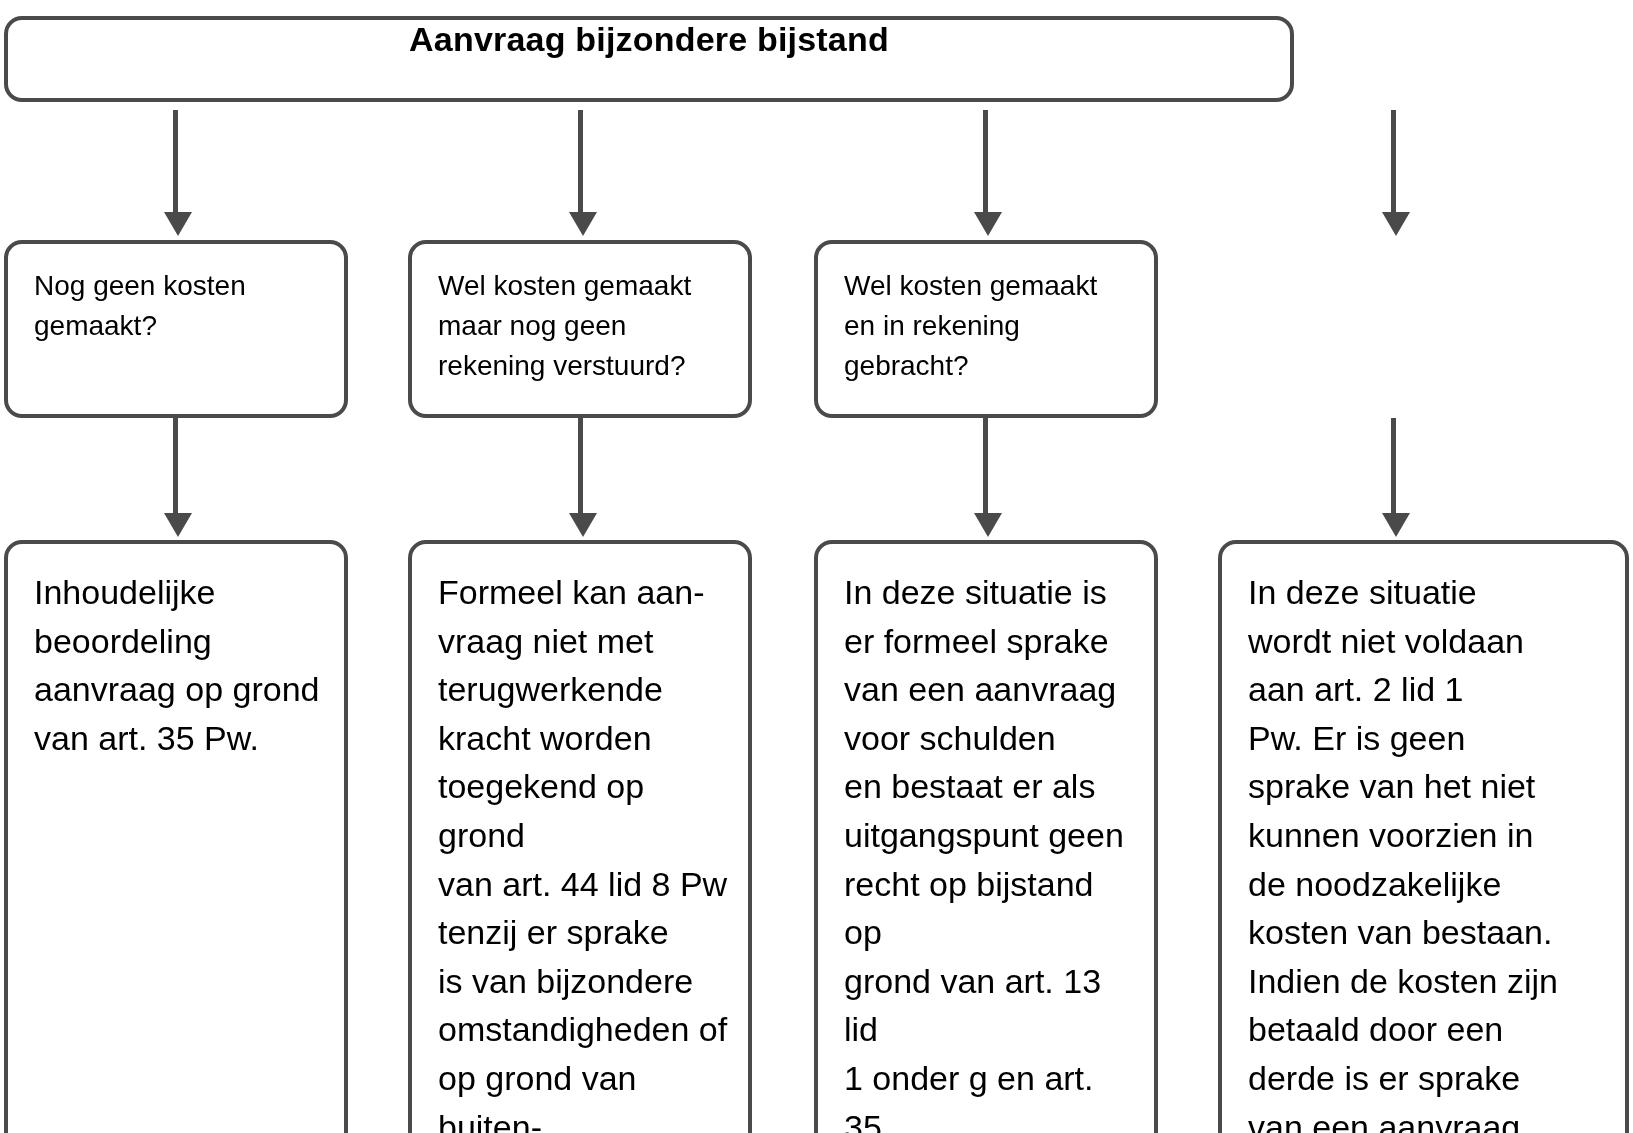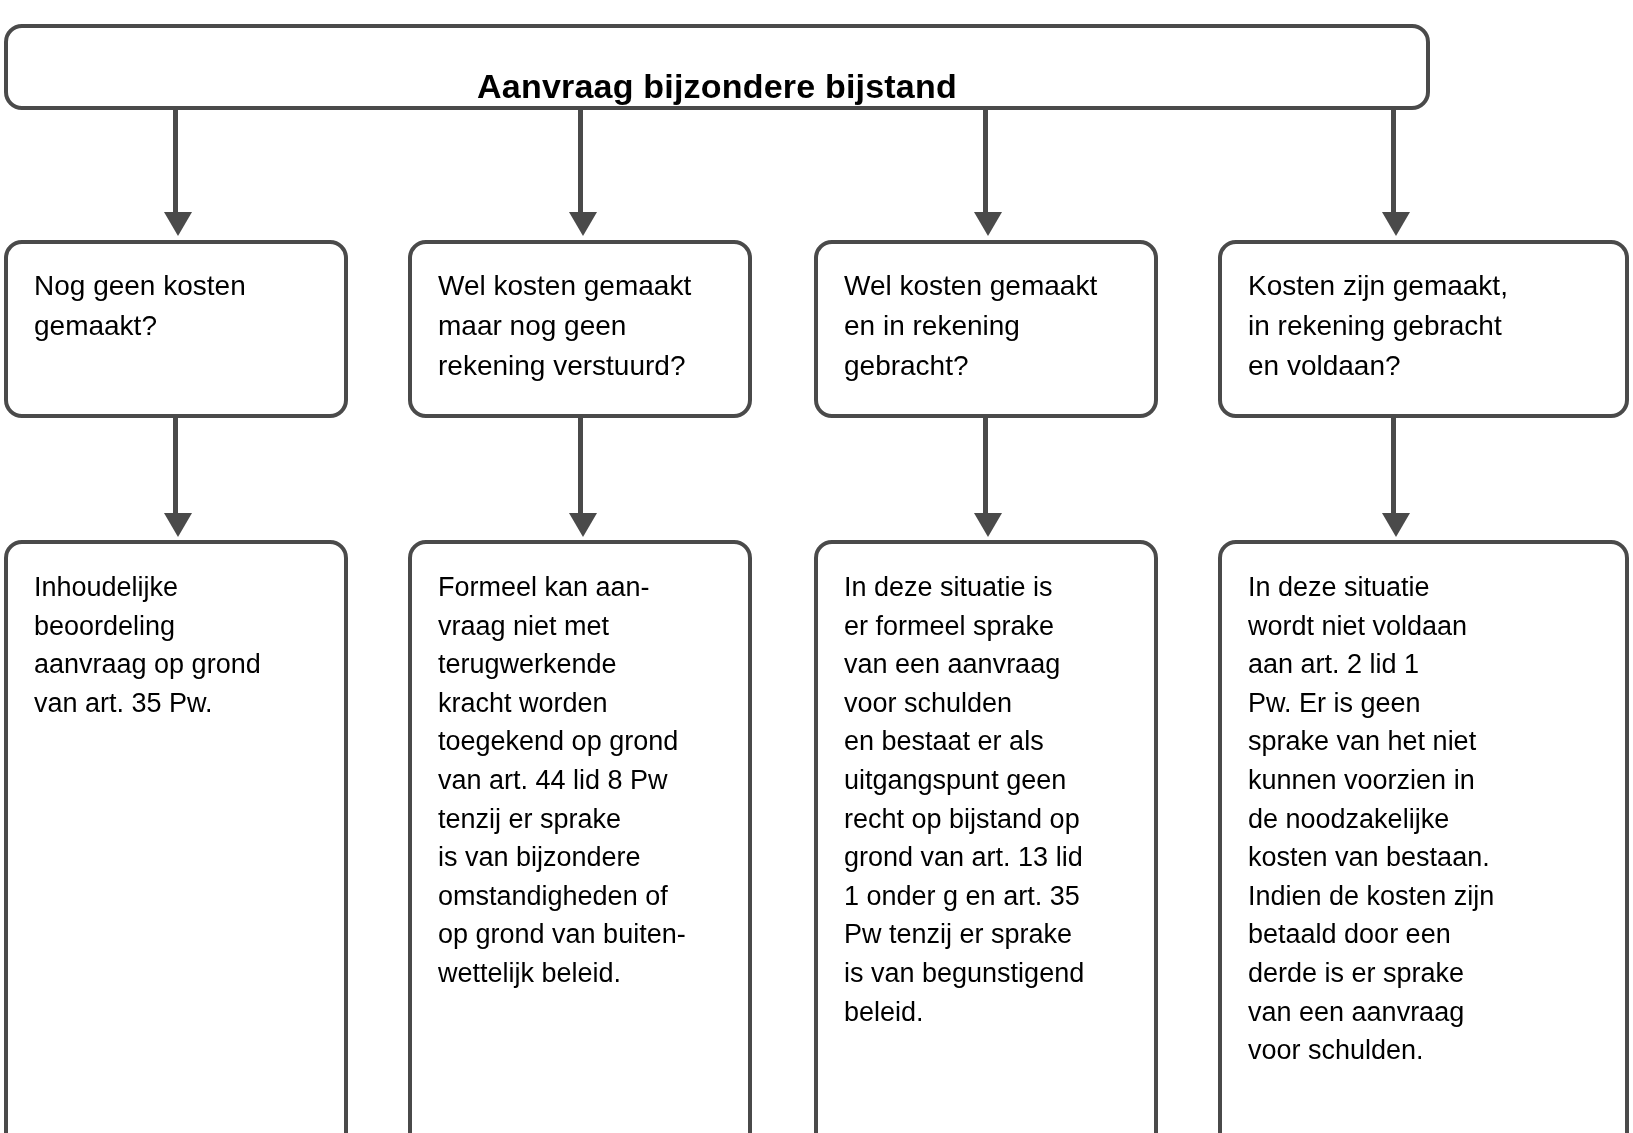--- a/index.html
+++ b/index.html
@@ -20,25 +20,25 @@
   .node {
     position: absolute;
     box-sizing: border-box;
     background: #ffffff;
     border: 4px solid #4a4a4a;
     border-radius: 18px;
   }
 
   .title-node {
     left: 4px;
-    top: 24px;
-    width: 1426px;
+    top: 16px;
+    width: 1290px;
     height: 86px;
     display: flex;
-    align-items: flex-end;
+    align-items: flex-start;
     justify-content: center;
   }
   .title-text {
     font-size: 34px;
     font-weight: bold;
     color: #000000;
     letter-spacing: 0.2px;
     white-space: nowrap;
   }
 
@@ -53,21 +53,21 @@
     padding: 24px 18px 0 26px;
   }
 
   .node-text {
     font-size: 28px;
     line-height: 1.42;
     color: #000000;
     white-space: pre-line;
   }
   .result-node .node-text {
-    font-size: 27px;
+    font-size: 34px;
     line-height: 1.43;
   }
 
   
   .col-0 { left: 4px;    width: 344px; }
   .col-1 { left: 408px;  width: 344px; }
   .col-2 { left: 814px;  width: 344px; }
   .col-3 { left: 1218px; width: 411px; }
 
   
@@ -127,25 +127,20 @@
   </div>
   <div class="node decision-node col-1">
     <div class="node-text">Wel kosten gemaakt
 maar nog geen
 rekening verstuurd?</div>
   </div>
   <div class="node decision-node col-2">
     <div class="node-text">Wel kosten gemaakt
 en in rekening
 gebracht?</div>
-  </div>
-  <div class="node decision-node col-3">
-    <div class="node-text">Kosten zijn gemaakt,
-in rekening gebracht
-en voldaan?</div>
   </div>
 
   <div class="connector drop-b cx-0"></div>
   <div class="arrowhead drop-b-head cx-0h"></div>
 
   <div class="connector drop-b cx-1"></div>
   <div class="arrowhead drop-b-head cx-1h"></div>
 
   <div class="connector drop-b cx-2"></div>
   <div class="arrowhead drop-b-head cx-2h"></div>

